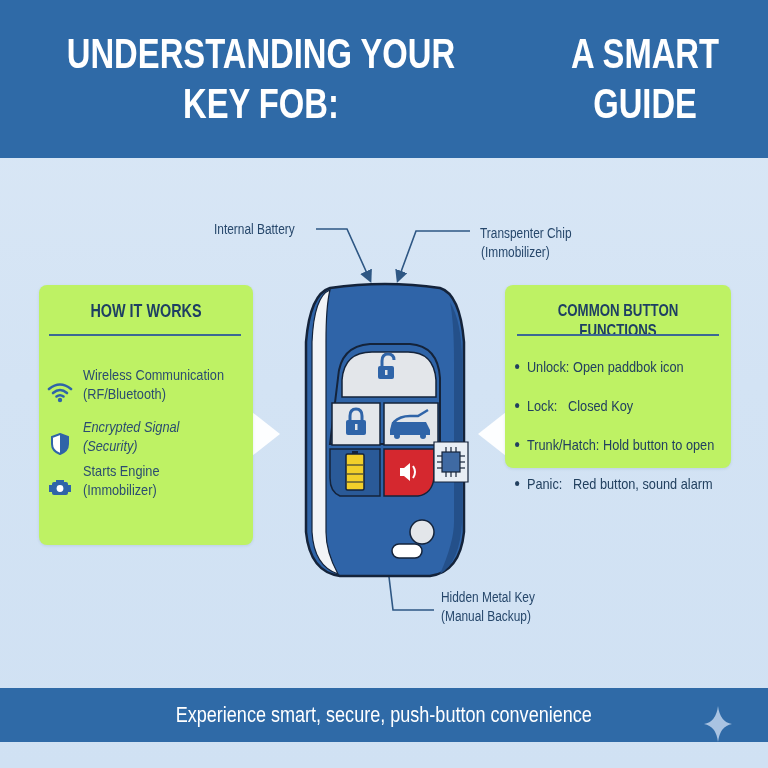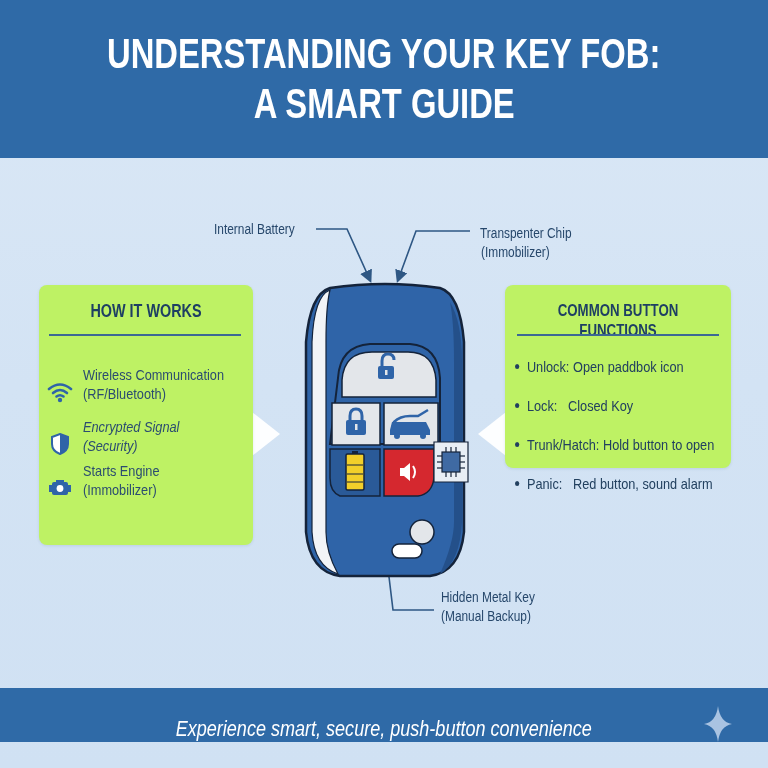--- a/index.html
+++ b/index.html
@@ -6,21 +6,21 @@
   html, body { width: 768px; height: 768px; overflow: hidden; }
   body {
     position: relative;
     background: linear-gradient(180deg, #dbe8f6 0%, #d3e3f4 50%, #d0e1f3 100%);
     font-family: "Liberation Sans", sans-serif;
     color: #1f3b5c;
   }
   .header {
     position: absolute; left: 0; top: 0; width: 768px; height: 158px;
     background: #2f6aa7;
-    display: flex; flex-direction: column; align-items: center; justify-content: center;
+    display: flex; align-items: center; justify-content: center;
   }
   .header h1 {
     color: #ffffff;
     font-family: "Liberation Sans", sans-serif;
     font-weight: 700;
     font-size: 42px;
     line-height: 50px;
     letter-spacing: 0px;
     text-align: center;
     transform: scaleX(0.78);
@@ -65,21 +65,21 @@
     transform: scaleX(0.85); transform-origin: left center;
   }
   .bullet-row .dot { width: 5px; height: 5px; border-radius: 50%; background: #22405f; margin-right: 9px; }
   .bullet-row .k { font-weight: 400; }
   .label {
     position: absolute; font-size: 14px; line-height: 18px; color: #26476b;
     white-space: nowrap; transform: scaleX(0.85); transform-origin: left top;
   }
   .footer {
     position: absolute; left: 0; top: 688px; width: 768px; height: 54px; background: #2f6aa7;
-    display: flex; align-items: flex-end; justify-content: center; font-style: italic;
+    display: flex; align-items: center; justify-content: center;
   }
   .footer span {
     color: #ffffff; font-size: 22px; transform: scaleX(0.82); white-space: nowrap;
   }
   .sparkle { position: absolute; left: 704px; top: 706px; width: 28px; height: 36px; }
   svg.lines { position: absolute; left: 0; top: 0; }
   .fob { position: absolute; left: 300px; top: 282px; width: 170px; height: 300px; }
 </style>
 </head>
 <body>

